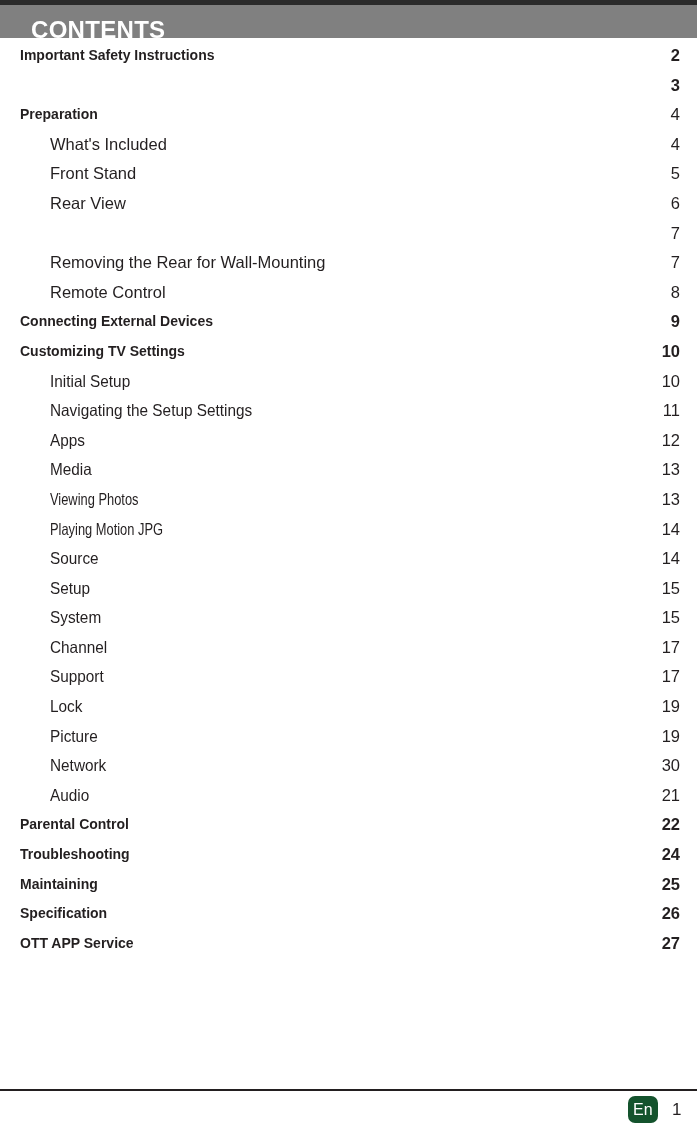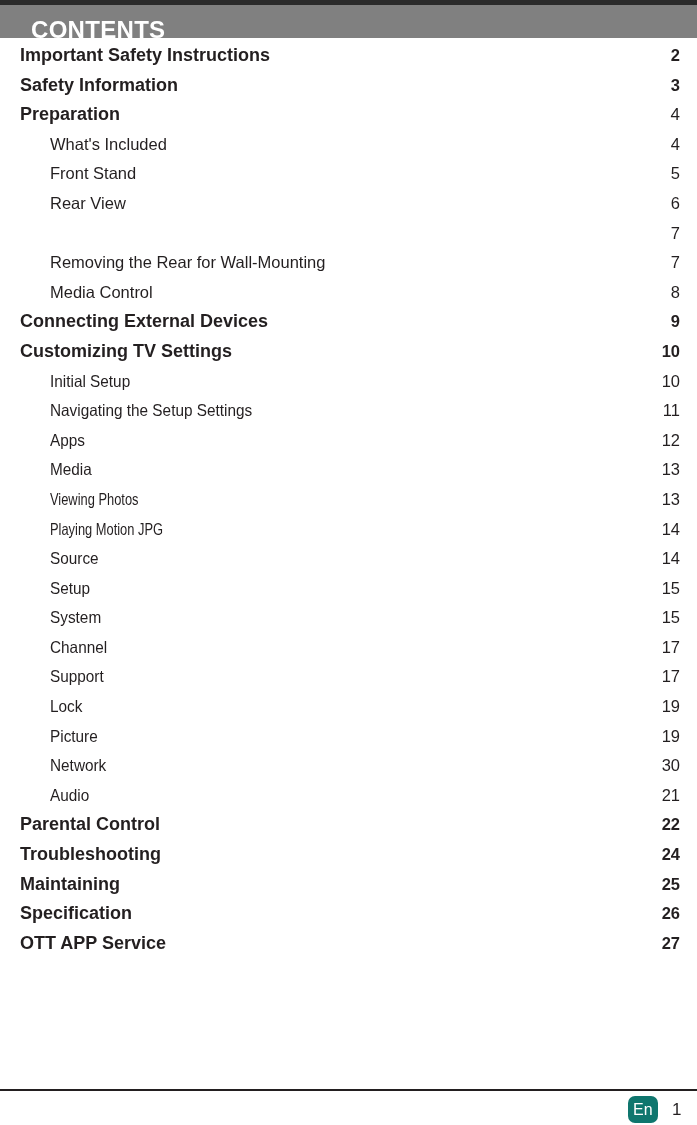--- a/index.html
+++ b/index.html
@@ -66,21 +66,21 @@
     top: 0;
     right: 17px;
     text-align: right;
     white-space: nowrap;
     line-height: 29.6px;
   }
 
   
   .lvl1 > .toc-label {
     left: 20px;
-    font-size: 18px;
+    font-size: 14px;
     font-weight: bold;
   }
   .lvl1 > .toc-page {
     font-size: 16.5px;
     font-weight: bold;
   }
   
   .lvl1.page-regular > .toc-page {
     font-weight: normal;
     font-size: 17px;
@@ -120,21 +120,21 @@
     height: 2px;
     background: #231f20;
   }
   .lang-badge {
     position: absolute;
     left: 628px;
     top: 1096px;
     width: 30px;
     height: 27px;
     border-radius: 7px;
-    background: #0f766e;
+    background: #14532d;
     color: #ffffff;
     font-size: 16px;
     line-height: 27px;
     text-align: center;
     letter-spacing: 0.2px;
   }
   .footer-page {
     position: absolute;
     left: 672px;
     top: 1096px;
@@ -151,21 +151,20 @@
 <div class="top-strip"></div>
 <div class="header-band"></div>
 <div class="header-title">CONTENTS</div>
 
 <div class="toc" id="toc-list">
     <div class="toc-row lvl1">
       <span class="toc-label">Important Safety Instructions</span>
       <span class="toc-page">2</span>
     </div>
     <div class="toc-row lvl1">
-      <span class="toc-label">Safety Information</span>
       <span class="toc-page">3</span>
     </div>
     <div class="toc-row lvl1 page-regular">
       <span class="toc-label">Preparation</span>
       <span class="toc-page">4</span>
     </div>
     <div class="toc-row lvl2">
       <span class="toc-label">What's Included</span>
       <span class="toc-page">4</span>
     </div>
@@ -178,21 +177,21 @@
       <span class="toc-page">6</span>
     </div>
     <div class="toc-row lvl2">
       <span class="toc-page">7</span>
     </div>
     <div class="toc-row lvl2">
       <span class="toc-label">Removing the Rear for Wall-Mounting</span>
       <span class="toc-page">7</span>
     </div>
     <div class="toc-row lvl2">
-      <span class="toc-label">Media Control</span>
+      <span class="toc-label">Remote Control</span>
       <span class="toc-page">8</span>
     </div>
     <div class="toc-row lvl1">
       <span class="toc-label">Connecting External Devices</span>
       <span class="toc-page">9</span>
     </div>
     <div class="toc-row lvl1">
       <span class="toc-label">Customizing TV Settings</span>
       <span class="toc-page">10</span>
     </div>

